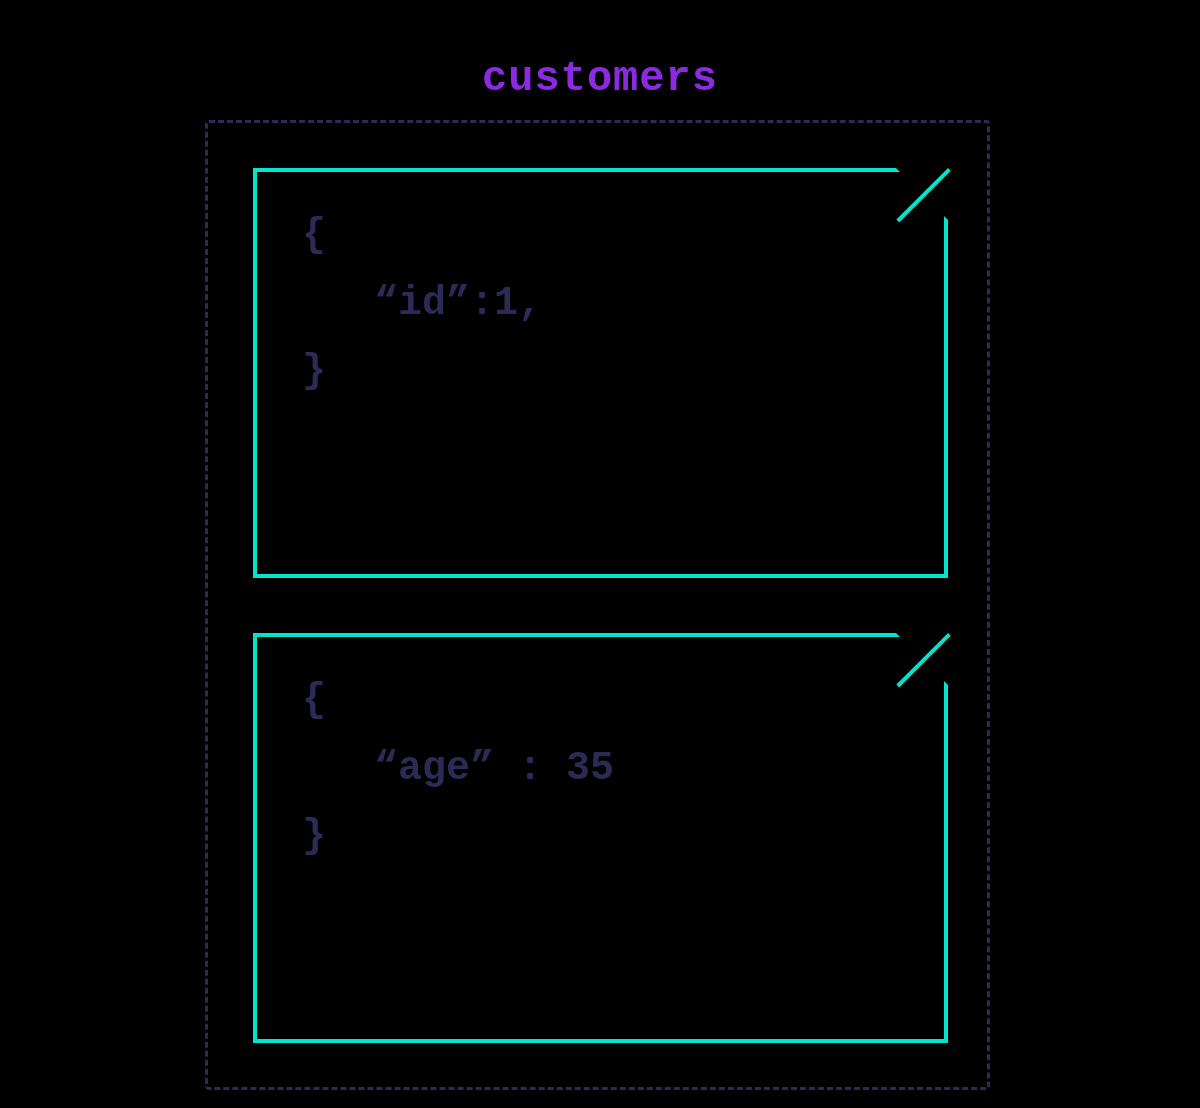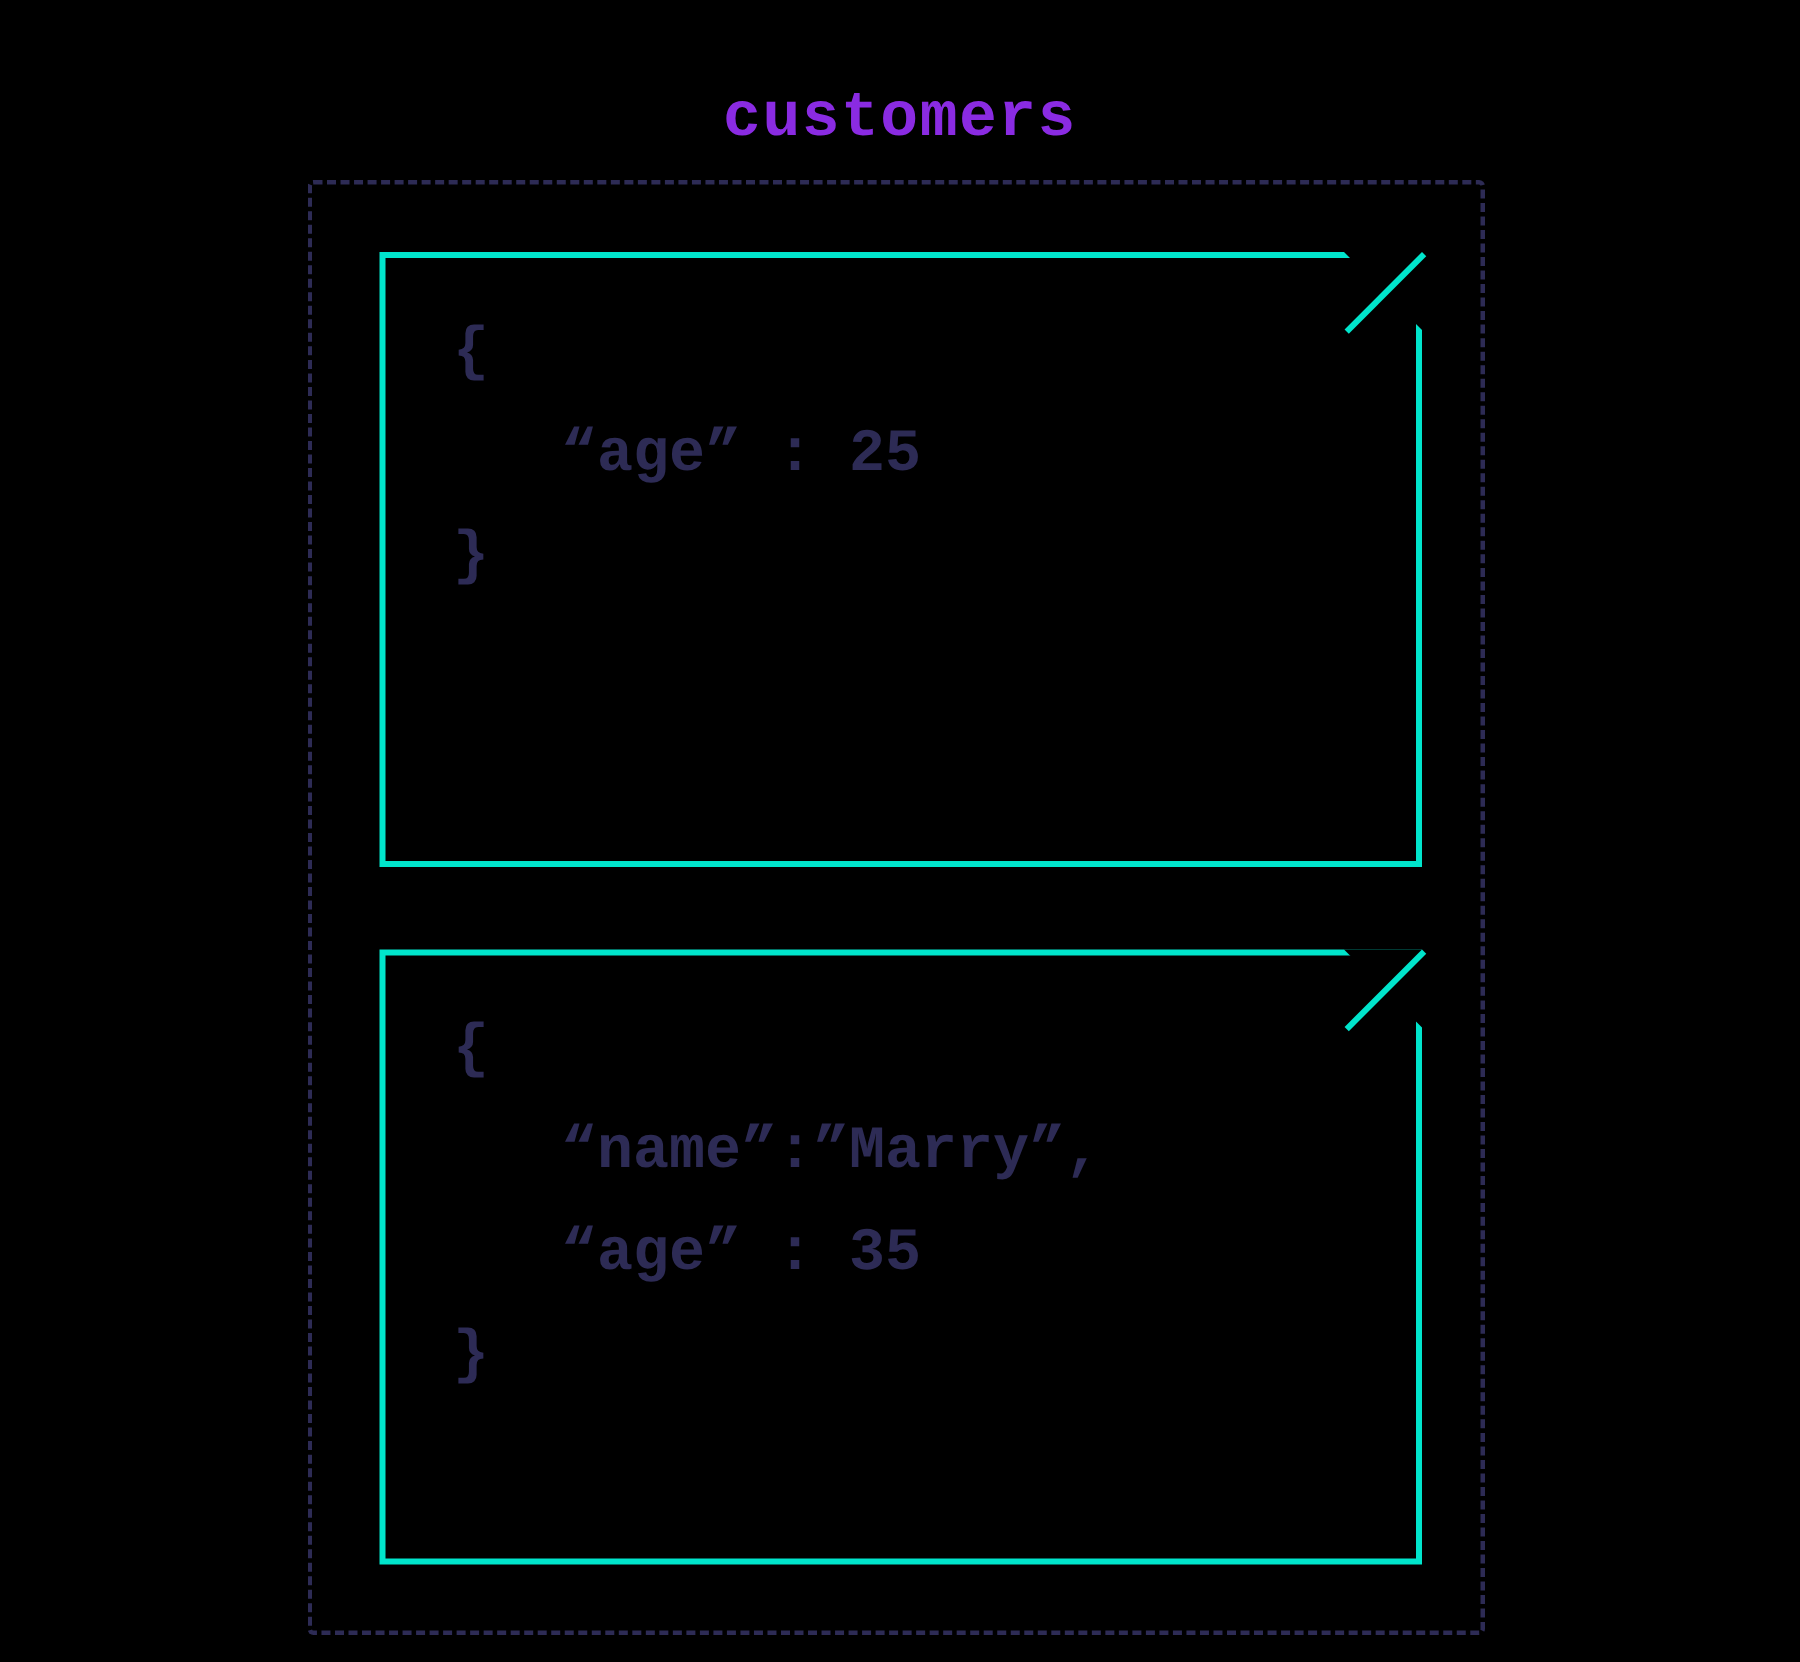--- a/index.html
+++ b/index.html
@@ -82,25 +82,24 @@
 </head>
 <body>
 
 <div class="title">customers</div>
 
 <div class="collection-box">
 
   <div class="document doc1">
     <div class="corner-cut"></div>
     <div class="code-line">{</div>
-    <div class="code-line">   “age” : 25</div>
+    <div class="code-line">   “id”:1,</div>
     <div class="code-line">}</div>
   </div>
 
   <div class="document doc2">
     <div class="corner-cut"></div>
     <div class="code-line">{</div>
-    <div class="code-line">   “name”:”Marry”,</div>
     <div class="code-line">   “age” : 35</div>
     <div class="code-line">}</div>
   </div>
 
 </div>
 
 </body></html>

